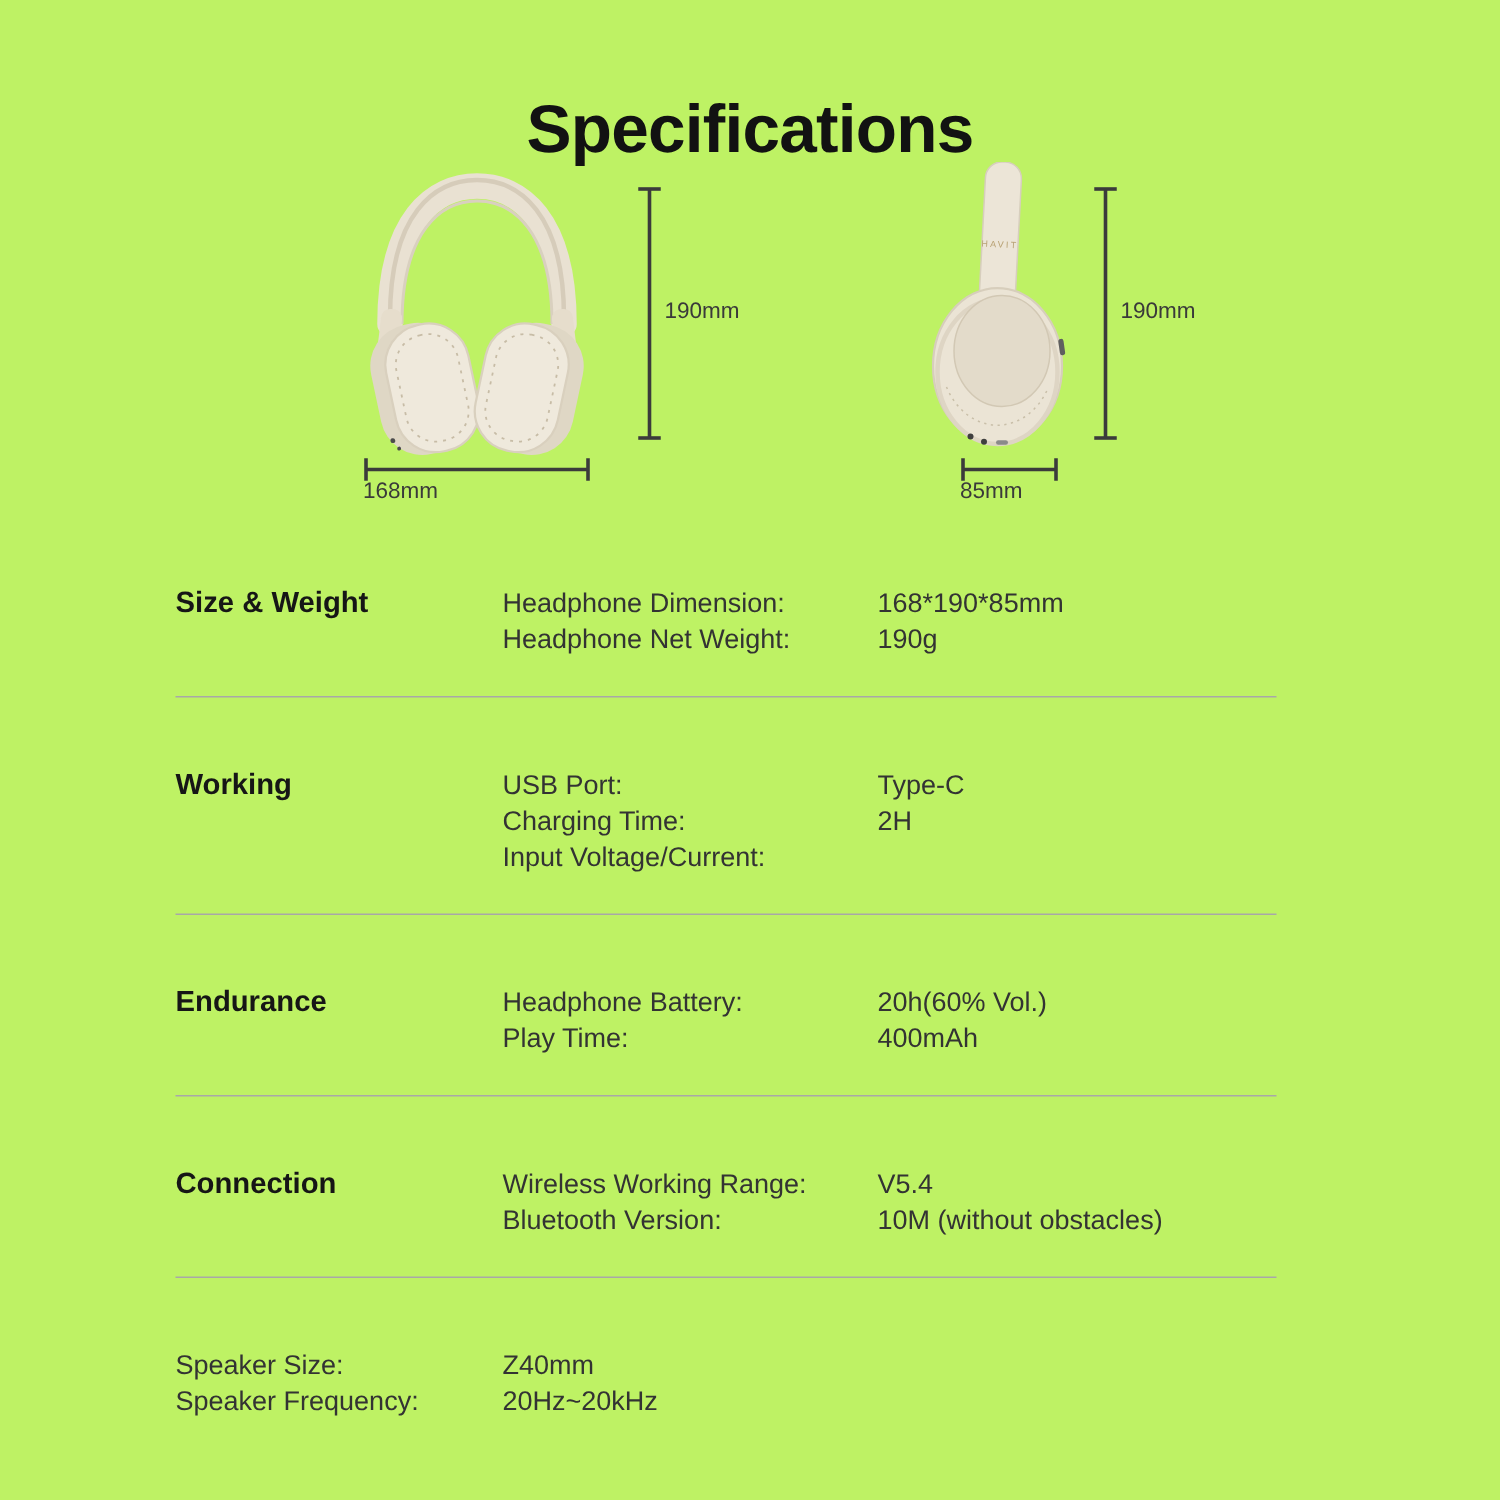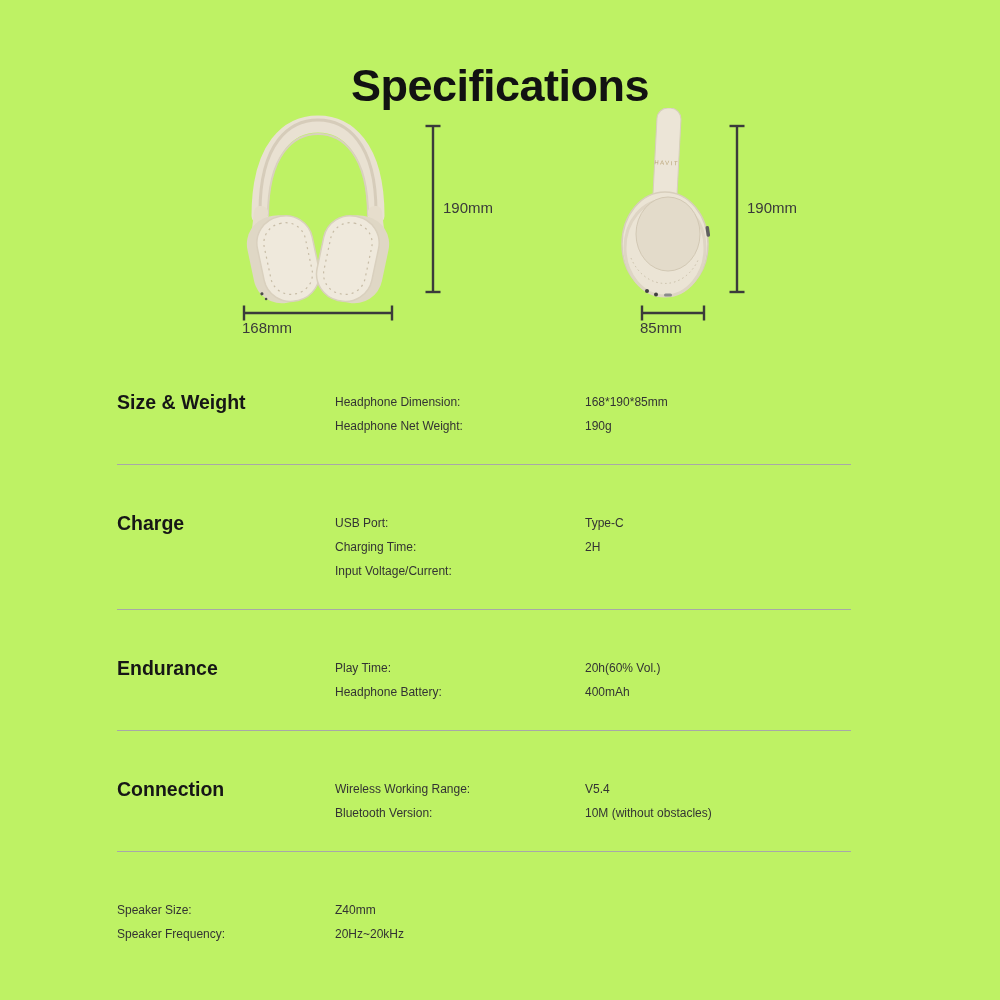--- a/index.html
+++ b/index.html
@@ -33,21 +33,21 @@
   .spec-section{
     display:grid;
     grid-template-columns:218px 250px 1fr;
     align-items:start;
   }
   .section-title{
     font-size:19.5px;font-weight:700;color:#161616;
     line-height:24px;
   }
   .spec-label,.spec-value{
-    font-size:12px;line-height:24px;color:#333333;
+    font-size:18px;line-height:24px;color:#333333;
   }
   .divider{
     border-top:1px solid #a8a8a8;
     margin:26px 0 46px 0;
     height:0;
   }
 </style>
 </head>
 <body>
 
@@ -134,38 +134,38 @@
         <div class="spec-label">Headphone Net Weight:</div>
       </div>
       <div>
         <div class="spec-value">168*190*85mm</div>
         <div class="spec-value">190g</div>
       </div>
     </div>
     <div class="divider"></div>
 
     <div class="spec-section">
-      <div class="section-title">Charge</div>
+      <div class="section-title">Working</div>
       <div>
         <div class="spec-label">USB Port:</div>
         <div class="spec-label">Charging Time:</div>
         <div class="spec-label">Input Voltage/Current:</div>
       </div>
       <div>
         <div class="spec-value">Type-C</div>
         <div class="spec-value">2H</div>
       </div>
     </div>
     <div class="divider"></div>
 
     <div class="spec-section">
       <div class="section-title">Endurance</div>
       <div>
+        <div class="spec-label">Headphone Battery:</div>
         <div class="spec-label">Play Time:</div>
-        <div class="spec-label">Headphone Battery:</div>
       </div>
       <div>
         <div class="spec-value">20h(60% Vol.)</div>
         <div class="spec-value">400mAh</div>
       </div>
     </div>
     <div class="divider"></div>
 
     <div class="spec-section">
       <div class="section-title">Connection</div>

